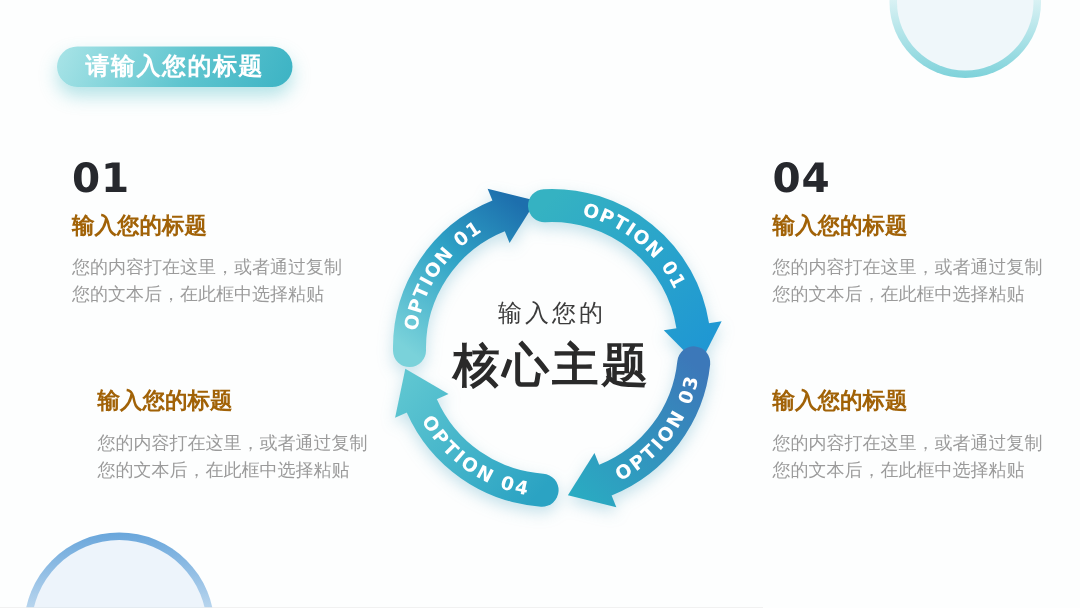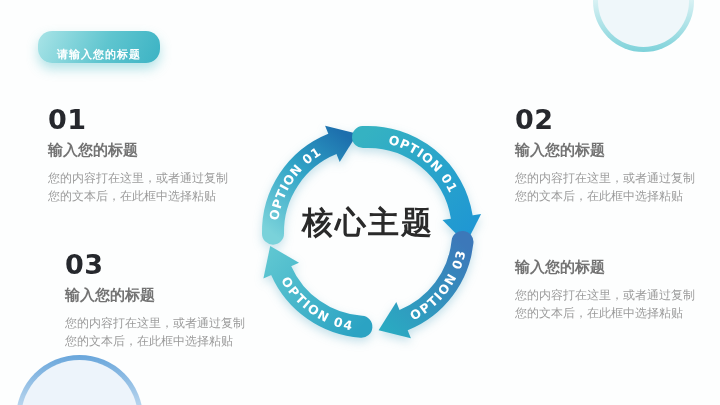--- a/index.html
+++ b/index.html
@@ -5,25 +5,25 @@
   * { margin:0; padding:0; box-sizing:border-box; }
   html,body { background:#e8e8e8; }
   .slide {
     position:relative; width:720px; height:405px; margin:0 auto;
     background:#fdfefe; overflow:hidden;
     font-family:"DejaVu Sans","Liberation Sans",sans-serif;
   }
 
   
   .badge {
-    position:absolute; left:38px; top:31px; height:27px; padding:16px 19px;
-    border-radius:14px; display:flex; align-items:flex-start;
+    position:absolute; left:38px; top:31px; height:27px; padding:0 19px;
+    border-radius:14px; display:flex; align-items:center;
     background:linear-gradient(115deg,#a9e4e7 0%,#5fc5cf 55%,#3cb3c4 100%);
     box-shadow:0 6px 12px rgba(80,190,201,.42);
-    color:#ffffff; font-size:11px; font-weight:bold; letter-spacing:1px;
+    color:#ffffff; font-size:16px; font-weight:bold; letter-spacing:1px;
   }
 
   
   .circle-tr {
     position:absolute; left:593px; top:-49px; width:101px; height:101px;
     border-radius:50%;
     background:linear-gradient(to bottom, rgba(170,224,230,0) 28%, #7ed2da 100%);
   }
   .circle-tr .inner {
     position:absolute; left:5px; top:5px; right:5px; bottom:5px;
@@ -39,21 +39,21 @@
     border-radius:50%; background:#edf4fb;
   }
 
   
   .section { position:absolute; width:192px; }
   .section.s1 { left:48px;  top:106px; }
   .section.s2 { left:515px; top:106px; }
   .section.s3 { left:65px;  top:251px; }
   .section.s4 { left:515px; top:251px; }
   .sec-num   { font-size:27px; line-height:1.05; font-weight:bold; color:#26282d; letter-spacing:.5px; }
-  .sec-title { margin-top:7px; font-size:15px; font-weight:bold; color:#737373; }
+  .sec-title { margin-top:7px; font-size:15px; font-weight:bold; color:#a16207; }
   .sec-body  { margin-top:9px; font-size:12px; color:#9b9b9b; line-height:18px; }
 
   
   .cycle-svg { position:absolute; left:248px; top:112px;
     filter:drop-shadow(0 4px 5px rgba(33,140,175,.25)); }
   .ribbon { fill:none; stroke-width:22; stroke-linecap:round; }
   .arc-label { font-size:12.5px; font-weight:bold; fill:#ffffff; letter-spacing:1.2px; }
 
   .center-text { position:absolute; left:258px; top:199px; width:220px; text-align:center; }
   .center-sub  { font-size:16px; color:#3c3c3c; letter-spacing:2px; }
@@ -78,30 +78,29 @@
   <div class="section s1">
     <div class="sec-num">01</div>
     <div class="sec-title">输入您的标题</div>
     <div class="sec-body">
       <div>您的内容打在这里，或者通过复制</div>
       <div>您的文本后，在此框中选择粘贴</div>
     </div>
   </div>
 
   <div class="section s2">
-    <div class="sec-num">02</div>
+    <div class="sec-num">04</div>
     <div class="sec-title">输入您的标题</div>
     <div class="sec-body">
       <div>您的内容打在这里，或者通过复制</div>
       <div>您的文本后，在此框中选择粘贴</div>
     </div>
   </div>
 
   <div class="section s3">
-    <div class="sec-num">03</div>
     <div class="sec-title">输入您的标题</div>
     <div class="sec-body">
       <div>您的内容打在这里，或者通过复制</div>
       <div>您的文本后，在此框中选择粘贴</div>
     </div>
   </div>
 
   <div class="section s4">
     <div class="sec-title">输入您的标题</div>
     <div class="sec-body">
@@ -165,16 +164,17 @@
     <g>
       <use href="#arcBL" class="ribbon" stroke="url(#g4)"></use>
       <polygon points="22.2,133.9 51.0,150.7 15.4,166.5" fill="url(#g4)"></polygon>
       <text class="arc-label" text-anchor="middle">
         <textPath href="#arcBLtext" startOffset="50%" dominant-baseline="central">OPTION 04</textPath>
       </text>
     </g>
   </svg>
 
   <div class="center-text">
+    <div class="center-sub">输入您的</div>
     <div class="center-main">核心主题</div>
   </div>
 
 </div>
 
 </body></html>

